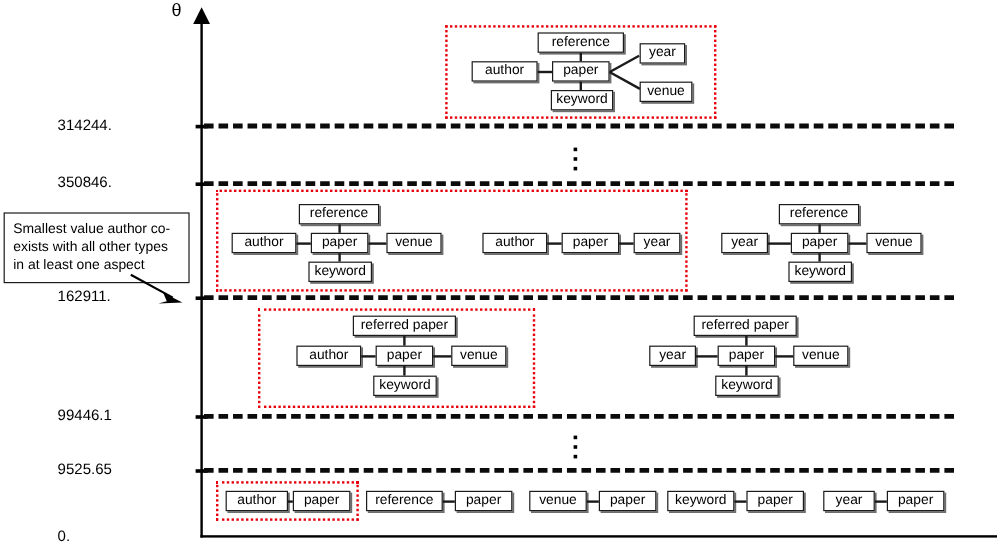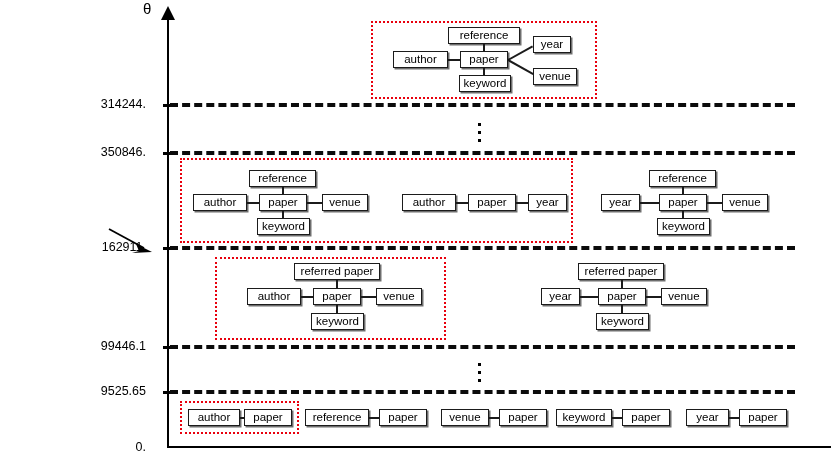--- a/index.html
+++ b/index.html
@@ -10,22 +10,22 @@
   
   .axis-line{position:absolute;background:#000;}
   .axis-vert{left:167px;top:12px;width:2px;height:436px;}
   .axis-base{left:167px;top:446px;width:664px;height:2px;}
   .axis-arrow{position:absolute;left:161px;top:6px;width:0;height:0;
       border-left:7px solid transparent;border-right:7px solid transparent;
       border-bottom:14px solid #000;}
   .axis-symbol{position:absolute;left:143px;top:1px;font-size:15px;line-height:15px;}
 
   .tick{position:absolute;width:10px;height:3px;background:#000;left:163px;}
-  .tick-label{position:absolute;font-size:12.5px;line-height:13px;text-align:right;
-      width:110px;left:36px;}
+  .tick-label{position:absolute;font-size:12.5px;line-height:13px;text-align:left;
+      width:110px;left:48px;}
 
   
   .dashline{position:absolute;left:170px;width:625px;height:0;
       border-top:4px dashed #0b0b0b;}
 
   
   .ellipsis{position:absolute;width:10px;text-align:center;color:#000;
       font-size:21px;line-height:8px;letter-spacing:0;}
   .ellipsis i{display:block;width:3px;height:3px;background:#000;margin:5px auto;}
 
@@ -166,18 +166,21 @@
   <div class="edge edge-h" style="left:489px;top:417px;width:10px"></div>
 
   <div class="node" style="left:556px;top:409px;width:56px;height:17px">keyword</div>
   <div class="node" style="left:622px;top:409px;width:48px;height:17px">paper</div>
   <div class="edge edge-h" style="left:612px;top:417px;width:10px"></div>
 
   <div class="node" style="left:686px;top:409px;width:43px;height:17px">year</div>
   <div class="node" style="left:739px;top:409px;width:48px;height:17px">paper</div>
   <div class="edge edge-h" style="left:729px;top:417px;width:10px"></div>
 
+  <div class="callout">
+    <span>Smallest value author co-exists with all other types in at least one aspect</span>
+  </div>
   <svg class="callout-arrow" viewBox="0 0 46 26">
     <line x1="1" y1="1" x2="36" y2="20" stroke="#000" stroke-width="1.8"></line>
     <polygon points="44,24 28,16 31,23 24,25" fill="#000"></polygon>
   </svg>
 
 </div>
 
 </body></html>

